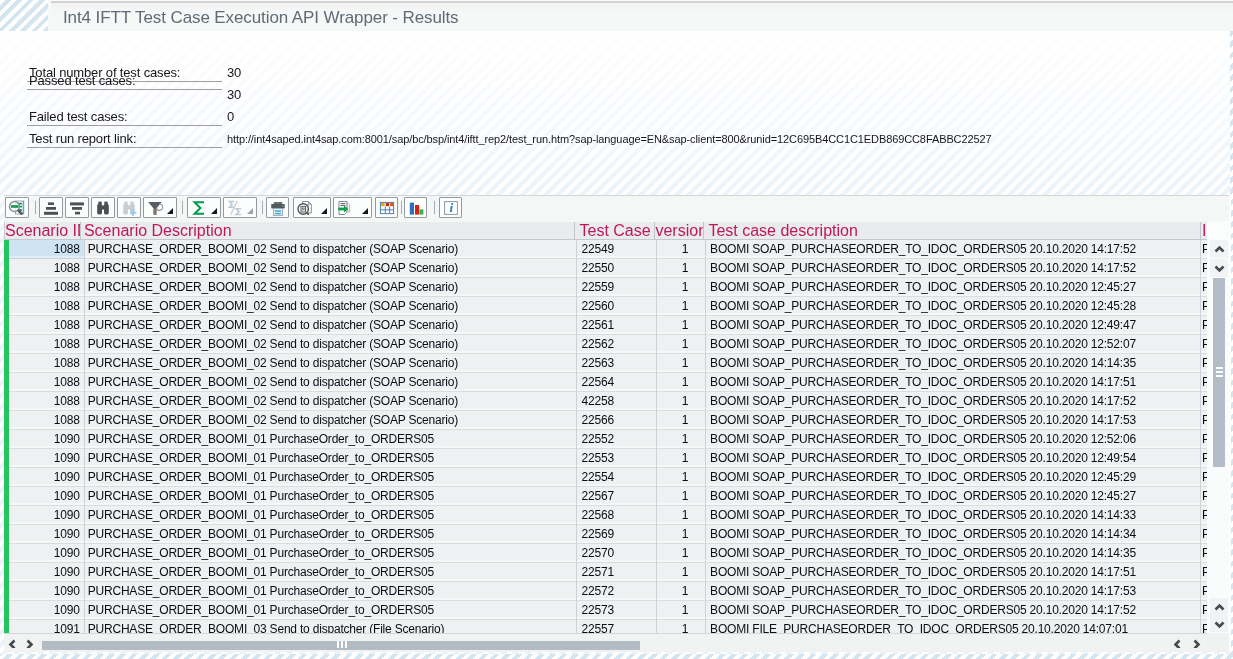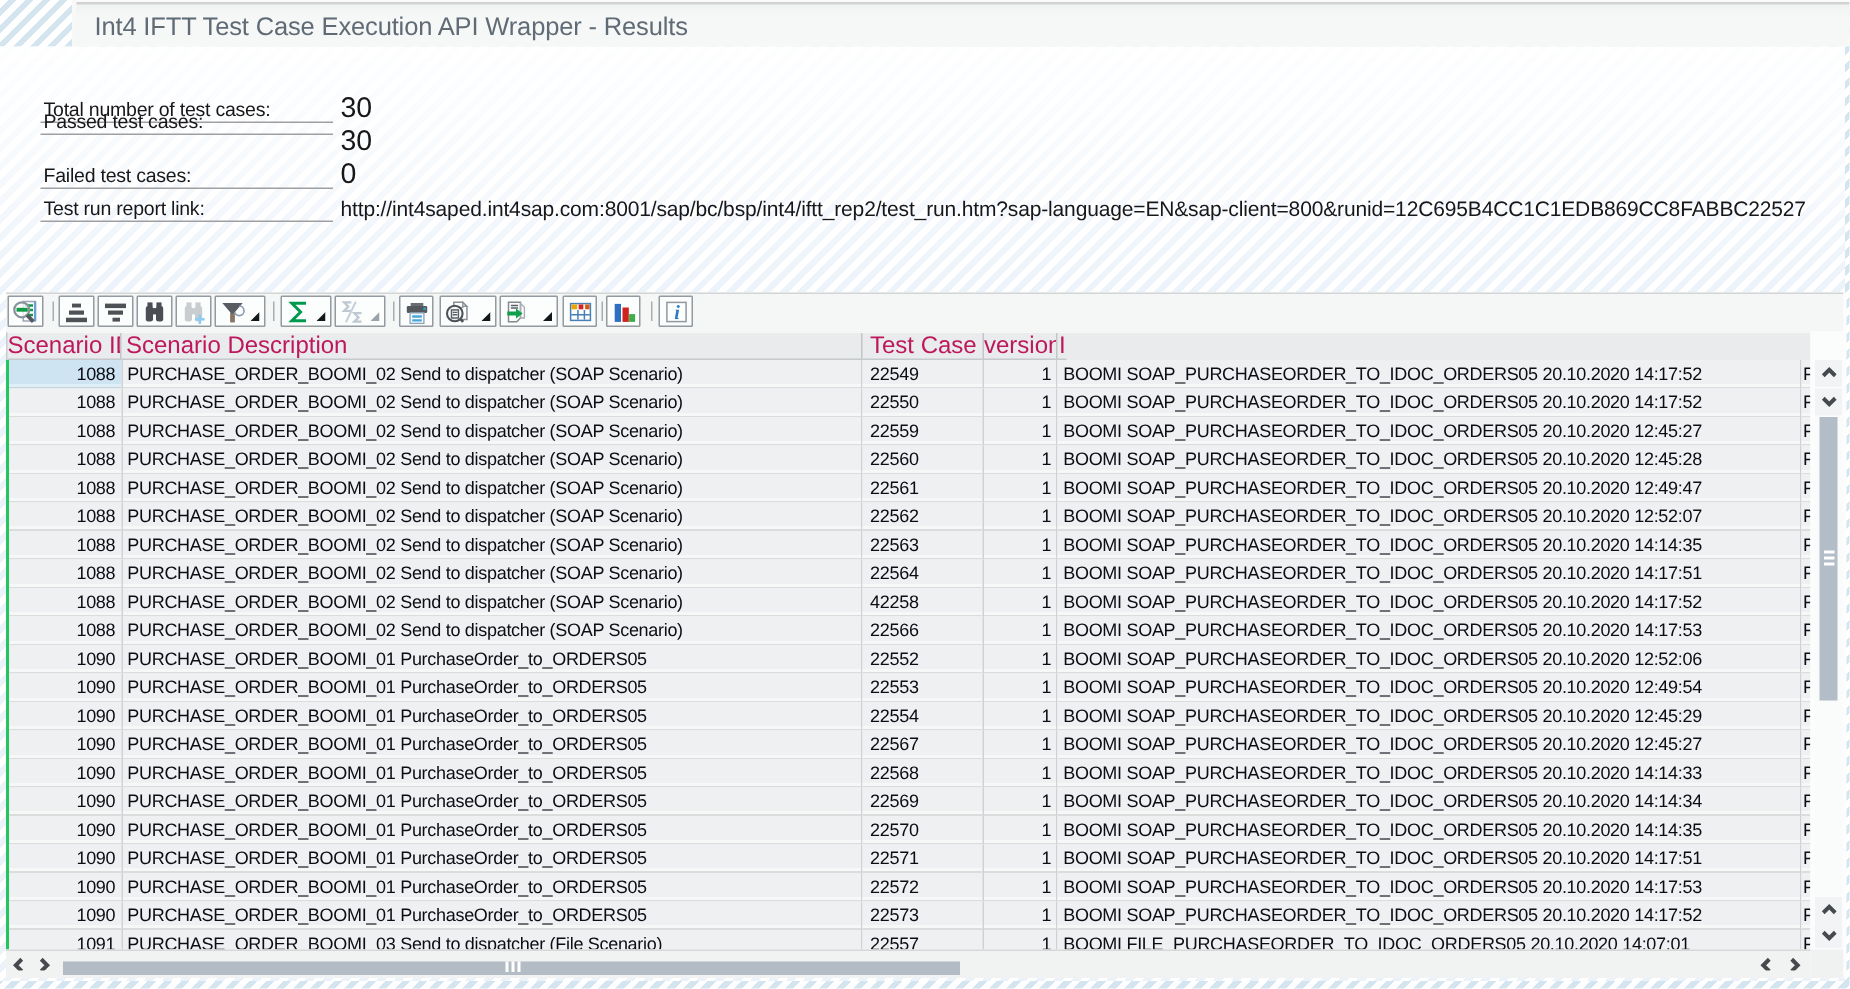--- a/index.html
+++ b/index.html
@@ -4,40 +4,40 @@
 html,body{width:1233px;height:659px;overflow:hidden}
 body{position:relative;font-family:"Liberation Sans",sans-serif;
  background:repeating-linear-gradient(135deg,#ffffff 0 4px,#d4e5f0 4px 8px);}
 #titlebar{position:absolute;left:0;top:0;width:1233px;height:31px;
  background:linear-gradient(180deg,#fbfbfb 0,#fbfbfb 1.5px,#d2d2d2 1.5px,#d2d2d2 2.5px,#f1f2f2 3.5px,#f6f7f7 12px,#f6f7f7 100%);margin-left:48px;}
 #titlebar .t{position:absolute;left:15px;top:8px;font-size:17px;letter-spacing:-0.1px;color:#5f6b75}
 #content{position:absolute;left:0;top:31px;width:1229.5px;height:622.5px;
  background:linear-gradient(180deg,rgba(255,255,255,.92) 0,rgba(255,255,255,.55) 100px,rgba(255,255,255,.12) 164px,rgba(255,255,255,.1) 100%),repeating-linear-gradient(135deg,#ffffff 0 4.2px,#e9f1f9 4.2px 8.4px);}
 .flabel{position:absolute;left:27px;width:195px;height:22px;border-bottom:1px solid #9f9fa1;
  padding-left:2px;padding-top:3px;font-size:13px;letter-spacing:-0.15px;color:#17171a;line-height:20px;white-space:pre}
-.fval{position:absolute;left:227px;font-size:19px;letter-spacing:-0.15px;color:#17171a;height:23px;padding-top:3px;line-height:20px;white-space:pre}
+.fval{position:absolute;left:227px;font-size:13px;letter-spacing:-0.15px;color:#17171a;height:23px;padding-top:3px;line-height:20px;white-space:pre}
 #alv{position:absolute;left:4px;top:195px;width:1224.5px;height:457px;background:#fbfcfc;}
 #tbarstrip{position:absolute;left:0;top:0;width:1224.5px;height:26px;background:#f5f6f6;border-top:1px solid #d4d5d5}
 .tb{position:absolute;top:2px;height:21px;background:#fcfdfd;border:1px solid #939aa0;border-radius:1px}
 .tb .ic{position:absolute;left:2px;top:1px}
 .dd{position:absolute;right:3px;bottom:3px}
 .tsep{position:absolute;top:6px;height:13px;width:1px;background:#a9adb0}
 #grid{position:absolute;left:0;top:26px;width:1203px}
 #ghead{display:flex;height:19px;background:#e9ebec;border-top:1px solid #f6f7f7;border-left:1px solid #c9cdd0;}
 #ghead span{display:block;height:100%;border-right:1px solid #c3c6c8;border-bottom:1px solid #c6c9cb;
  font-size:16px;color:#be185d;line-height:18px;white-space:pre;overflow:hidden}
-#gbody{height:393px;overflow:hidden;border-left:2px solid #22c55e}
+#gbody{height:393px;overflow:hidden;border-left:5px solid #22c55e}
 .r{display:flex;height:19px;}
 .r span{display:block;height:100%;border-right:1px solid #ced2d5;font-size:12px;letter-spacing:-0.2px;
  color:#0c0c14;line-height:18px;white-space:pre;overflow:hidden;
  background:linear-gradient(180deg,#eef0f2 0,#eef0f2 16px,#f6f8f8 16px,#f6f8f8 18px,#dbdddd 18px,#dbdddd 19px)}
 .c1{width:76px;text-align:right;padding-right:4px}
 .c2{width:494px;padding-left:3px}
 .c3{width:81px;padding-left:5px}
-.c4{width:49px;text-align:right;padding-right:3px}
+.c4{width:49px;text-align:right;padding-right:17px}
 .c5{width:497px;padding-left:4px}
 .c6{width:6px;padding-left:1px;border-right:none!important}
 .r .sel{background:linear-gradient(180deg,#cfe4f2 0,#cfe4f2 16px,#e0eef7 16px,#e0eef7 18px,#c4d5e0 18px,#c4d5e0 19px)}
 #vscroll{position:absolute;left:1202.5px;top:26px;width:22px;height:411px;background:#fbfcfc}
 .vbtn{position:absolute;left:3.5px;width:18px;height:18px;background:#f2f3f4;text-align:center;line-height:17px}
 .vbtn svg,.hbtn svg{vertical-align:middle}
 #vthumb{position:absolute;left:6.5px;width:12px;background:#b3bdc7}
 .grip-h{position:absolute;left:9px;width:7px;height:2px;background:#fff}
 #hscroll{position:absolute;left:0;top:438px;width:1202.5px;height:19px;background:#f1f2f2;border-top:1px solid #d5d7d8}
 .hbtn{position:absolute;top:1px;width:16px;height:17px;background:#f1f2f2;text-align:center;line-height:16px}
@@ -51,21 +51,21 @@
     <div style="position:absolute;left:0;top:0;width:3px;height:31px;background:#f7f8f8"></div>
     <div class="t">Int4 IFTT Test Case Execution API Wrapper - Results</div>
   </div>
 <div class="flabel" style="top:60px">Total number of test cases:</div>
 <div class="fval" style="top:60px">30</div>
 <div class="flabel" style="top:68px">Passed test cases:</div>
 <div class="fval" style="top:82px">30</div>
 <div class="flabel" style="top:104px">Failed test cases:</div>
 <div class="fval" style="top:104px">0</div>
 <div class="flabel" style="top:126px">Test run report link:</div>
-<div class="fval" style="top:126px;font-size:14px;letter-spacing:-0.1px">http://int4saped.int4sap.com:8001/sap/bc/bsp/int4/iftt_rep2/test_run.htm?sap-language=EN&amp;sap-client=800&amp;runid=12C695B4CC1C1EDB869CC8FABBC22527</div>
+<div class="fval" style="top:126px;font-size:11px;letter-spacing:-0.1px">http://int4saped.int4sap.com:8001/sap/bc/bsp/int4/iftt_rep2/test_run.htm?sap-language=EN&amp;sap-client=800&amp;runid=12C695B4CC1C1EDB869CC8FABBC22527</div>
 <div id="alv">
 <div id="tbarstrip"></div>
 <div class="tb" style="left:1px;width:24px">
       <span class="ic"><svg width="18" height="18" viewBox="0 0 18 18">
           <rect x="7.5" y="2" width="8" height="13" fill="#fdfefe" stroke="#9aa7b5"></rect>
           <rect x="14.6" y="2" width="1.6" height="13" fill="#6e9fd4" stroke="none"></rect>
           <line x1="8.5" y1="4.6" x2="14" y2="4.6" stroke="#129a46" stroke-width="1.7"></line>
           <line x1="8.5" y1="7.6" x2="14" y2="7.6" stroke="#129a46" stroke-width="1.7"></line>
           <line x1="8.5" y1="11" x2="14" y2="11" stroke="#129a46" stroke-width="1.7"></line>
           <circle cx="6.5" cy="7.5" r="5" fill="rgba(255,255,255,0.75)" stroke="#8a939b" stroke-width="1.5"></circle>
@@ -203,20 +203,21 @@
 <div class="tsep" style="left:177.5px"></div>
 <div class="tsep" style="left:257.5px"></div>
 <div class="tsep" style="left:396.5px"></div>
 <div class="tsep" style="left:429.5px"></div>
 <div id="grid">
 <div id="ghead">
         <span class="c1">Scenario ID</span>
         <span class="c2">Scenario Description</span>
         <span class="c3">Test Case ID</span>
         <span class="c4">version</span>
+        <span class="c5">Test case description</span>
         <span class="c6">I</span>
       </div>
 <div id="gbody">
 <div class="r">
           <span class="c1 sel">1088</span>
           <span class="c2">PURCHASE_ORDER_BOOMI_02 Send to dispatcher (SOAP Scenario)</span>
           <span class="c3">22549</span>
           <span class="c4">1</span>
           <span class="c5">BOOMI SOAP_PURCHASEORDER_TO_IDOC_ORDERS05 20.10.2020 14:17:52</span>
           <span class="c6">P</span>

